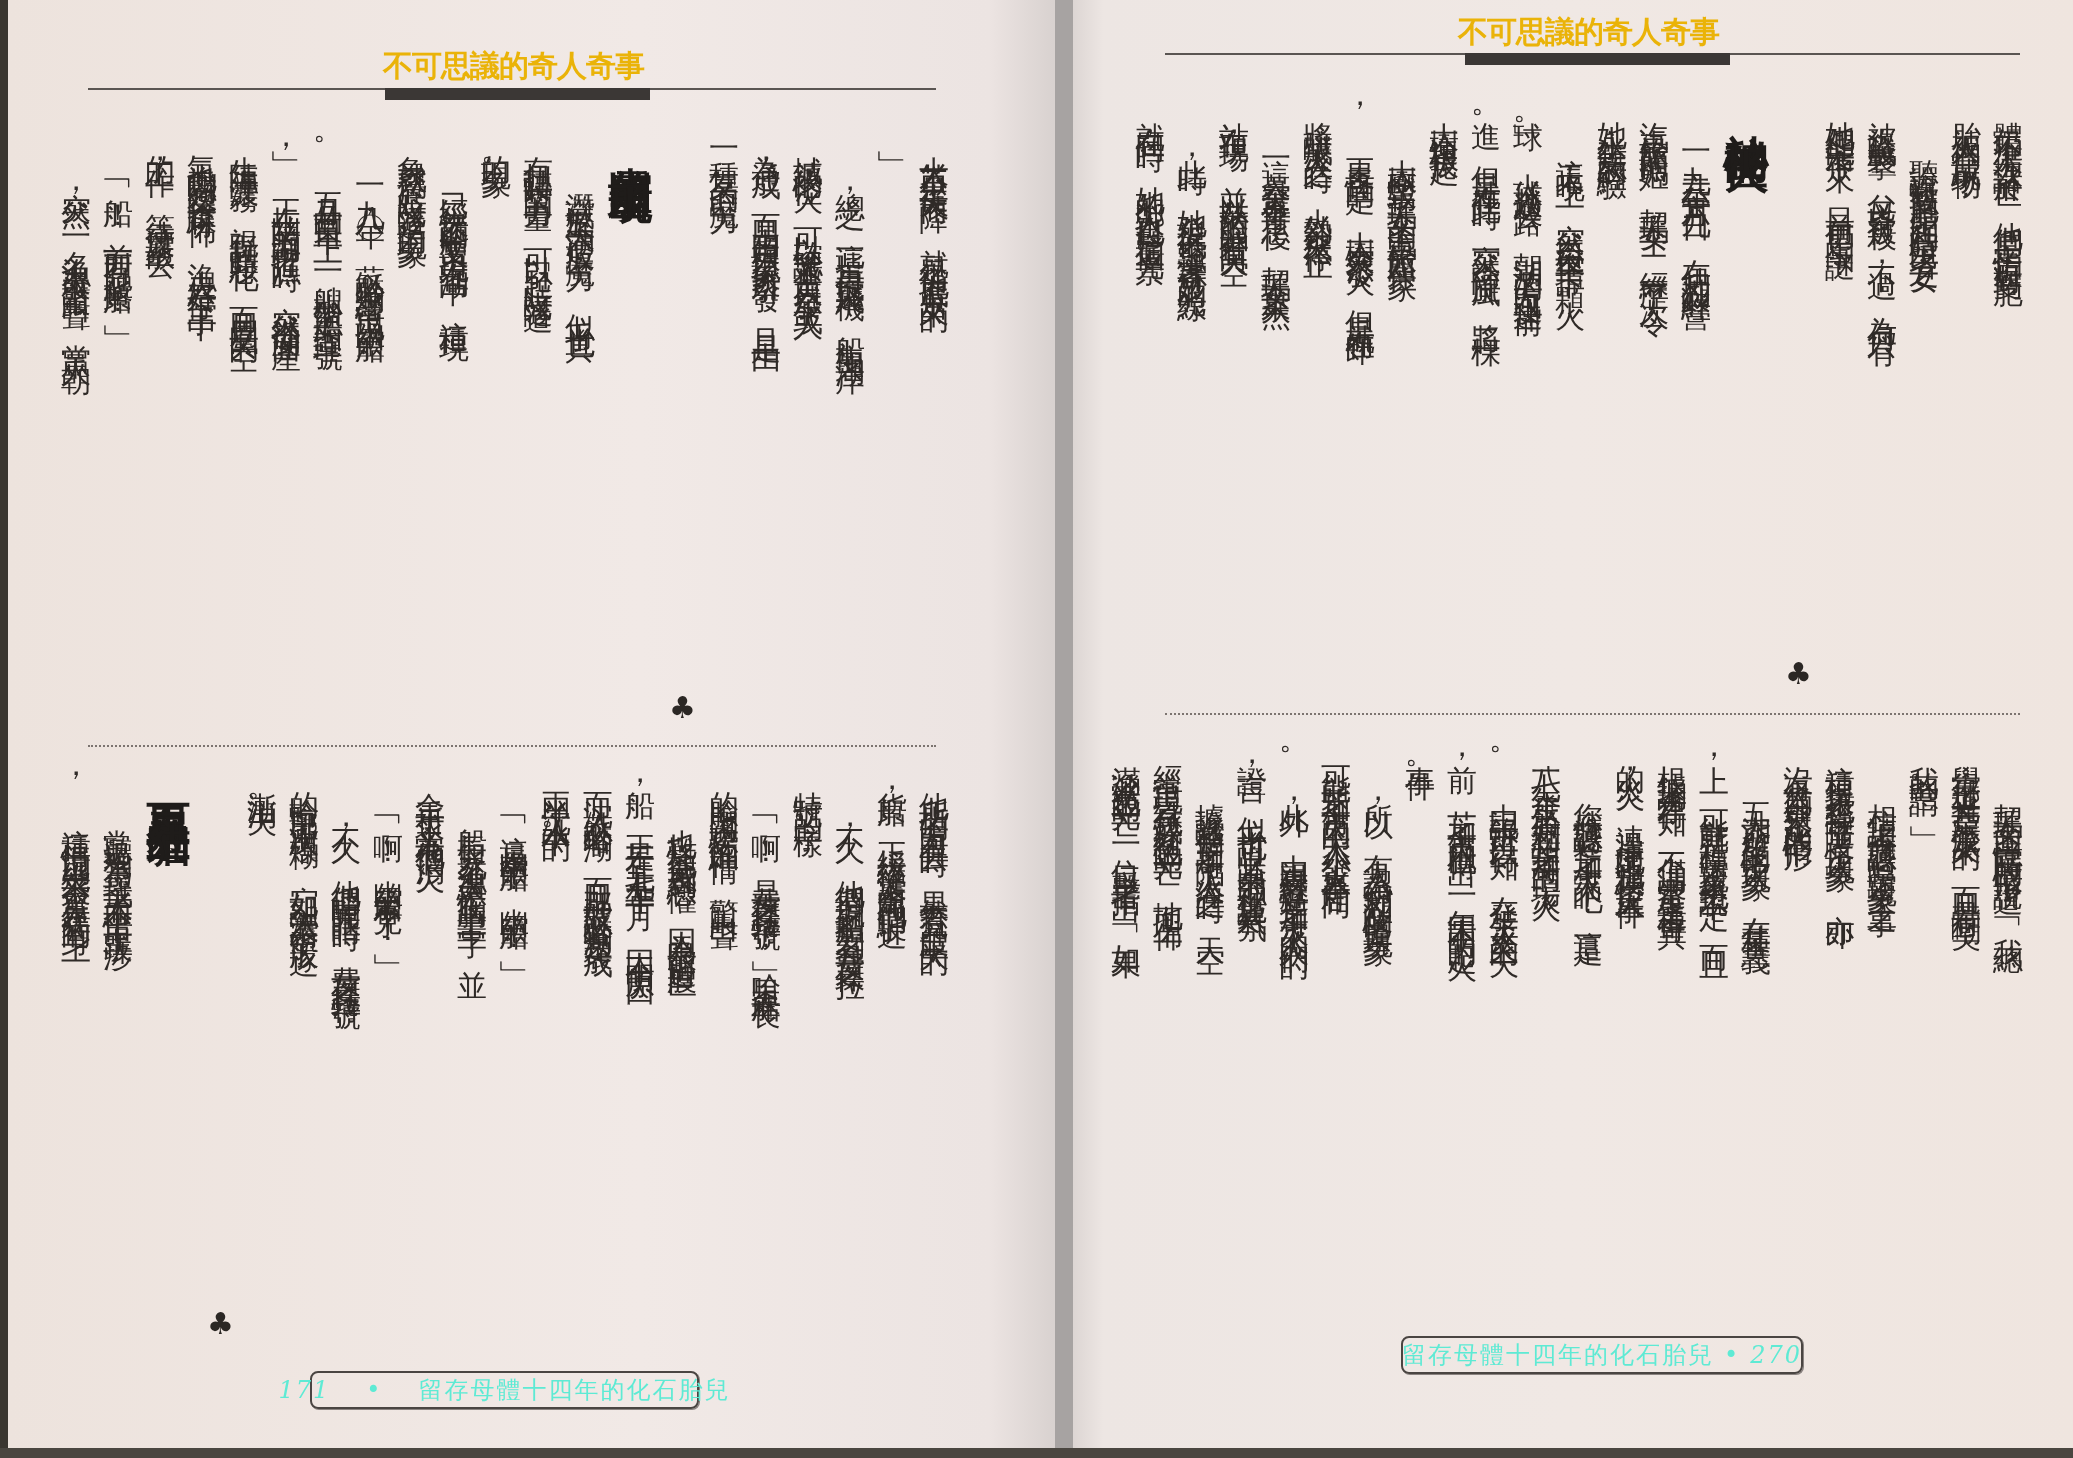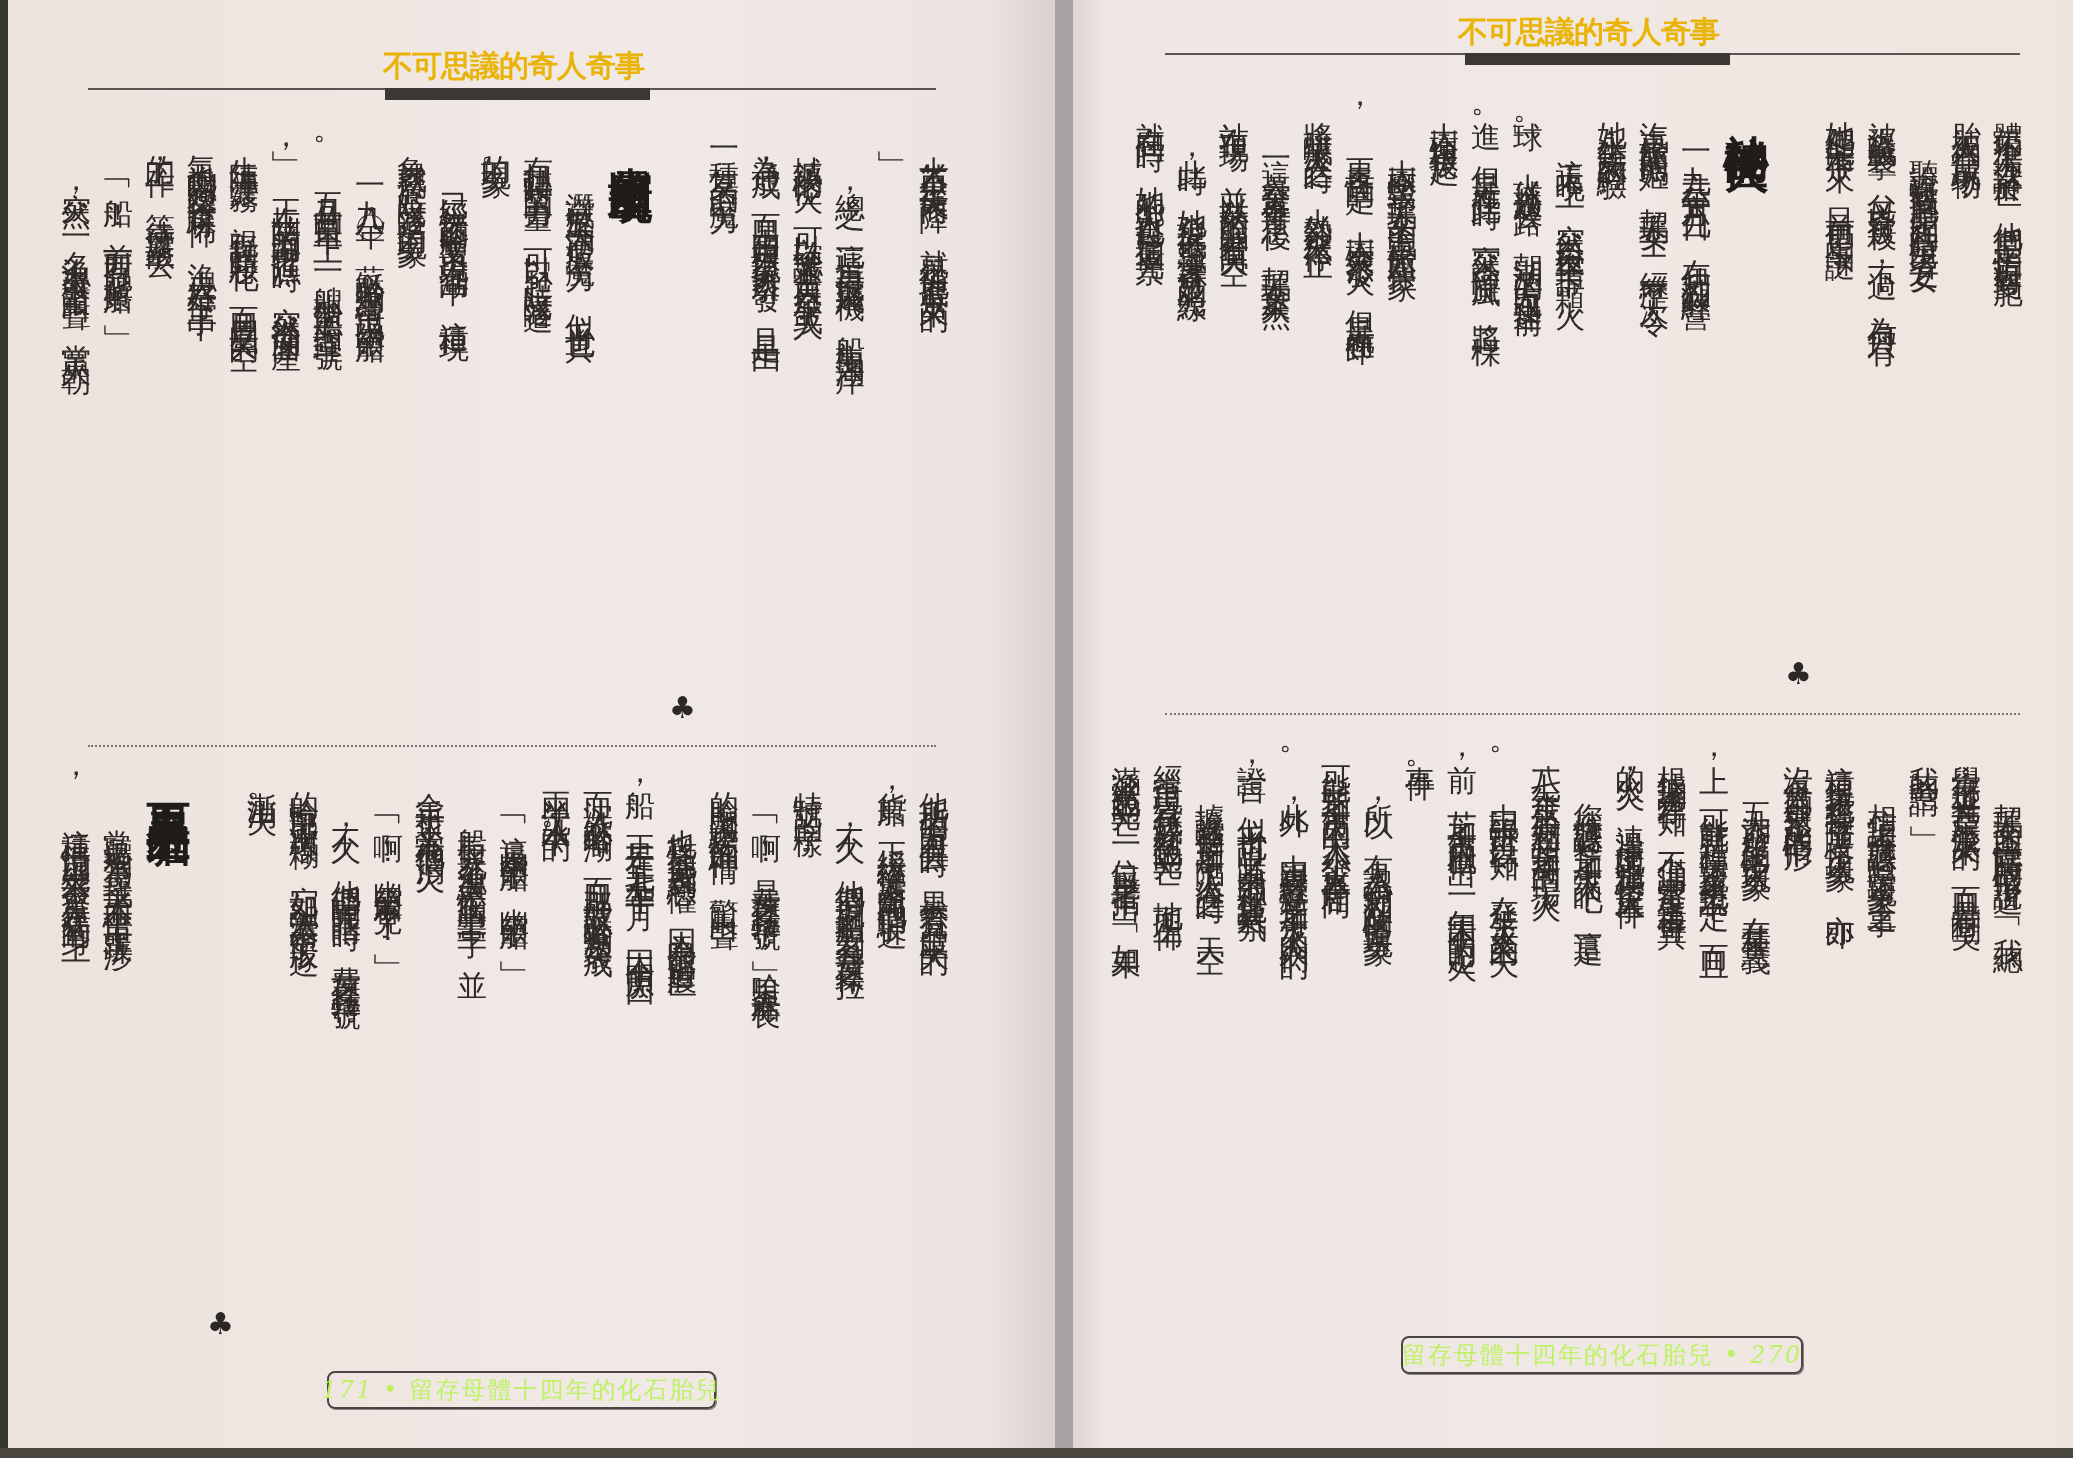--- a/index.html
+++ b/index.html
@@ -38,21 +38,21 @@
   .section h2 {
     margin:0; font-family:"DejaVu Serif", serif; font-weight:bold;
     font-size:44px; letter-spacing:4px; line-height:60px; color:#1f1c1a;
     padding-top:0;
   }
   .club { color:#2b2724; font-size:30px; }
   .dots { position:absolute; height:0; border-top:2px dotted #7c7470; }
   .footer-box {
     position:absolute; border:2px solid #4a4542; border-radius:8px;
     height:34px; display:flex; align-items:center; justify-content:center;
-    font-family:"DejaVu Sans", sans-serif; font-size:24px; color:#bef264;
+    font-family:"DejaVu Sans", sans-serif; font-size:24px; color:#5eead4;
     letter-spacing:2px; background:transparent; white-space:nowrap;
     box-shadow:1px 1px 0 #8a8380;
   }
   .footer-box .pg { font-style:italic; font-family:"DejaVu Serif", serif; }
 </style>
 </head>
 <body>
 
 <div class="page left"></div>
 <div class="page right"></div>
@@ -110,21 +110,21 @@
   <p>　「啊！幽靈船不見了！」</p>
   <p>　不久，他們睜開眼睛時，費芝傑拉特號</p>
   <p>的輪廓已漸次模糊，宛如融入濃霧中一般逐</p>
   <p>漸消失。</p>
   <p style="text-align:end;"><span class="club">♣</span></p>
   <h2>百里尋主的貓</h2>
   <p>　常聽過狗為了尋找主人而不惜千里跋涉</p>
   <p>，這種情況則幾乎不會發生在貓的身上。</p>
 </div>
 
-<div class="footer-box" style="left:327px; top:1371px; width:385px;">
+<div class="footer-box" style="left:310px; top:1371px; width:385px;gap:26px;">
   <span class="pg">171</span>
   <span style="margin:0 10px;">•</span>
   <span>留存母體十四年的化石胎兒</span>
 </div>
 
 <div class="section" style="right:44px; top:98px; height:600px;">
   <p>體仍不準備公諸於世，他們是害怕這對雙胞</p>
   <p>胎被人們當成玩物！</p>
   <p>　聽說這對雙胞胎是比利時殖民者之女，</p>
   <p>被盜賊襲擊，父母皆被殺，不過，為何只有</p>

